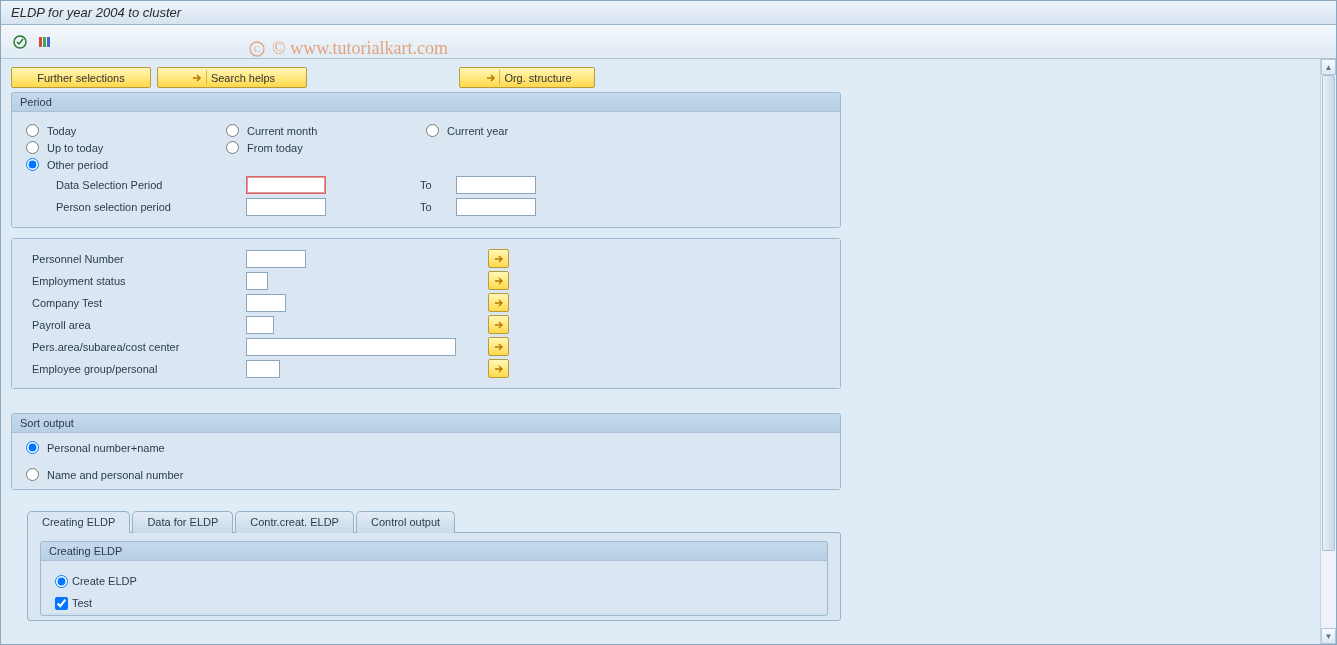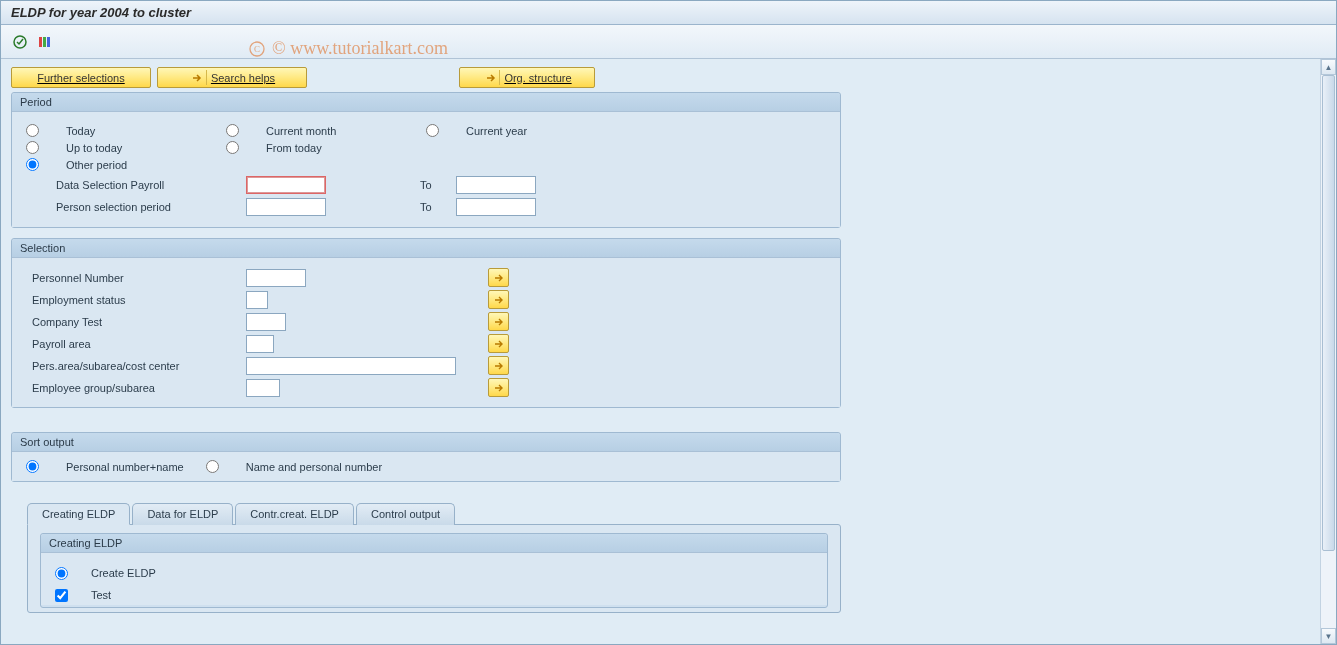--- a/index.html
+++ b/index.html
@@ -18,21 +18,21 @@
       width: 100%;
       height: 100%;
       display: flex;
       flex-direction: column;
     }
     .titlebar {
       background: linear-gradient(to bottom, #eef4fa 0%, #d6e3f0 100%);
       border-bottom: 1px solid #9bb4cc;
       padding: 4px 10px;
       font-size: 13px;
-      font-weight: bold;
+      font-weight: normal;
       font-style: italic;
       color: #2a2a2a;
     }
     .toolbar {
       background: linear-gradient(to bottom, #f3f7fb 0%, #e0ebf5 100%);
       border-bottom: 1px solid #b0c3d6;
       padding: 6px 10px;
       height: 34px;
       display: flex;
       align-items: center;
@@ -59,21 +59,21 @@
       height:16px; background:linear-gradient(#f7fafd,#dde8f2);
       border:1px solid #b4c7d9; display:flex; align-items:center; justify-content:center;
       font-size:8px; color:#5a748c; cursor:pointer;
     }
     .scroll-track { flex:1; position:relative; }
     .scroll-thumb {
       position:absolute; top:0; height:86%; left:1px; right:1px;
       background:linear-gradient(to right,#e9f0f8,#c9d9e9);
       border:1px solid #a9bed2; border-radius:2px;
     }
-    .buttons-row { display:flex; gap:6px; margin-bottom:4px;text-decoration:underline; }
+    .buttons-row { display:flex; gap:6px; margin-bottom:4px; }
     .yellow-btn {
       background: linear-gradient(to bottom,#fff7b7 0%,#ffe982 50%,#ffd84a 100%);
       border:1px solid #b89b3a; border-radius:2px;
       padding: 2px 0; height:21px; display:inline-flex; align-items:center; justify-content:center;
       font-size:11px; color:#333; cursor:pointer;
     }
     .yellow-btn .arrow-ico { width:18px; display:inline-flex; align-items:center; justify-content:center; border-right:1px solid #d6b84a; height:100%; margin-right:4px; }
     .group {
       background:#cfe0ef;
       border:1px solid #9fb9d1;
@@ -84,38 +84,38 @@
       background: linear-gradient(to bottom,#c5daec 0%,#b7cfe4 100%);
       padding:3px 8px;
       font-size:11px;
       color:#2a3a48;
       border-bottom:1px solid #a9c0d6;
       border-radius:3px 3px 0 0;
     }
     .group-body { padding:8px 14px; background:#daE7f2; }
     .row { display:flex; align-items:center; margin:2px 0; min-height:20px; }
     .radio, .check { margin-right:4px; }
-    .label { color:#2b3c4b;margin-left:19px; }
+    .label { color:#2b3c4b; }
     .field-label { width:220px; color:#2b3c4b; padding-left:20px; }
     .field-label.indent { padding-left:30px; }
     .input-s { width:80px; height:18px; border:1px solid #8ba7c0; background:#fff; }
     .input-s.req { border:1px solid #d66; box-shadow:0 0 0 1px #d99 inset; }
     .input-xs { width:22px; height:18px; border:1px solid #8ba7c0; background:#fff; }
     .input-m { width:60px; height:18px; border:1px solid #8ba7c0; background:#fff; }
     .input-lg { width:210px; height:18px; border:1px solid #8ba7c0; background:#fff; }
     .to-label { width:60px; text-align:left; padding-left:24px; color:#2b3c4b; }
     .multi-btn {
       width:21px; height:19px;
       background: linear-gradient(to bottom,#fff7b7 0%,#ffe982 50%,#ffd84a 100%);
       border:1px solid #b89b3a; border-radius:2px;
       display:inline-flex; align-items:center; justify-content:center;
       margin-left:12px; cursor:pointer;
     }
     .radio-row { display:flex; align-items:center; gap:40px; margin:4px 0; }
-    .radio-group { display:flex; flex-direction:row; gap:22px; }
+    .radio-group { display:flex; flex-direction:column; gap:14px; }
     .radio-label { display:flex; align-items:center; gap:4px; width:160px; }
     .tabs-strip { display:flex; gap:0; margin-top:20px; margin-left:16px; }
     .tab {
       background:linear-gradient(to bottom,#e2ecf5,#c9dae9);
       border:1px solid #97b1c9; border-bottom:none;
       border-radius:5px 5px 0 0;
       padding:4px 14px; font-size:11px; color:#2c3d4c;
       margin-right:2px; cursor:pointer;
       position:relative; top:1px;
     }
@@ -211,38 +211,37 @@
                 <span class="label">From today</span>
               </label>
           </div>
           <div class="radio-row">
             <label class="radio-label">
                 <input type="radio" class="radio" name="period" checked="" style="">
                 <span class="label">Other period</span>
               </label>
           </div>
           <div class="row">
-            <span class="field-label indent">Data Selection Payroll</span>
+            <span class="field-label indent">Data Selection Period</span>
             <input class="input-s req" style="">
             <span class="col-sp2"></span>
             <span class="to-label">To</span>
             <input class="input-s" style="">
           </div>
           <div class="row">
             <span class="field-label indent">Person selection period</span>
             <input class="input-s" style="">
             <span class="col-sp2"></span>
             <span class="to-label">To</span>
             <input class="input-s" style="">
           </div>
         </div>
       </div>
 
       <div class="group" style="width:830px">
-        <div class="group-title">Selection</div>
         <div class="group-body">
           <div class="selection-row">
             <span class="sel-label">Personnel Number</span>
             <div class="sel-input-area">
                 <input class="input-m" style="">
               </div>
             <span class="multi-btn">
                 <svg width="10" height="10" viewBox="0 0 10 10">
                   <path d="M1 5 L8 5 M5 2 L8 5 L5 8" stroke="#b87a00" stroke-width="1.4" fill="none"></path>
                 </svg>
@@ -286,21 +285,21 @@
             <div class="sel-input-area">
                 <input class="input-lg" style="">
               </div>
             <span class="multi-btn">
                 <svg width="10" height="10" viewBox="0 0 10 10">
                   <path d="M1 5 L8 5 M5 2 L8 5 L5 8" stroke="#b87a00" stroke-width="1.4" fill="none"></path>
                 </svg>
               </span>
           </div>
           <div class="selection-row">
-            <span class="sel-label">Employee group/subarea</span>
+            <span class="sel-label">Employee group/personal</span>
             <div class="sel-input-area">
                 <input class="input-xs" style="width: 34px;">
               </div>
             <span class="multi-btn">
                 <svg width="10" height="10" viewBox="0 0 10 10">
                   <path d="M1 5 L8 5 M5 2 L8 5 L5 8" stroke="#b87a00" stroke-width="1.4" fill="none"></path>
                 </svg>
               </span>
           </div>
         </div>

